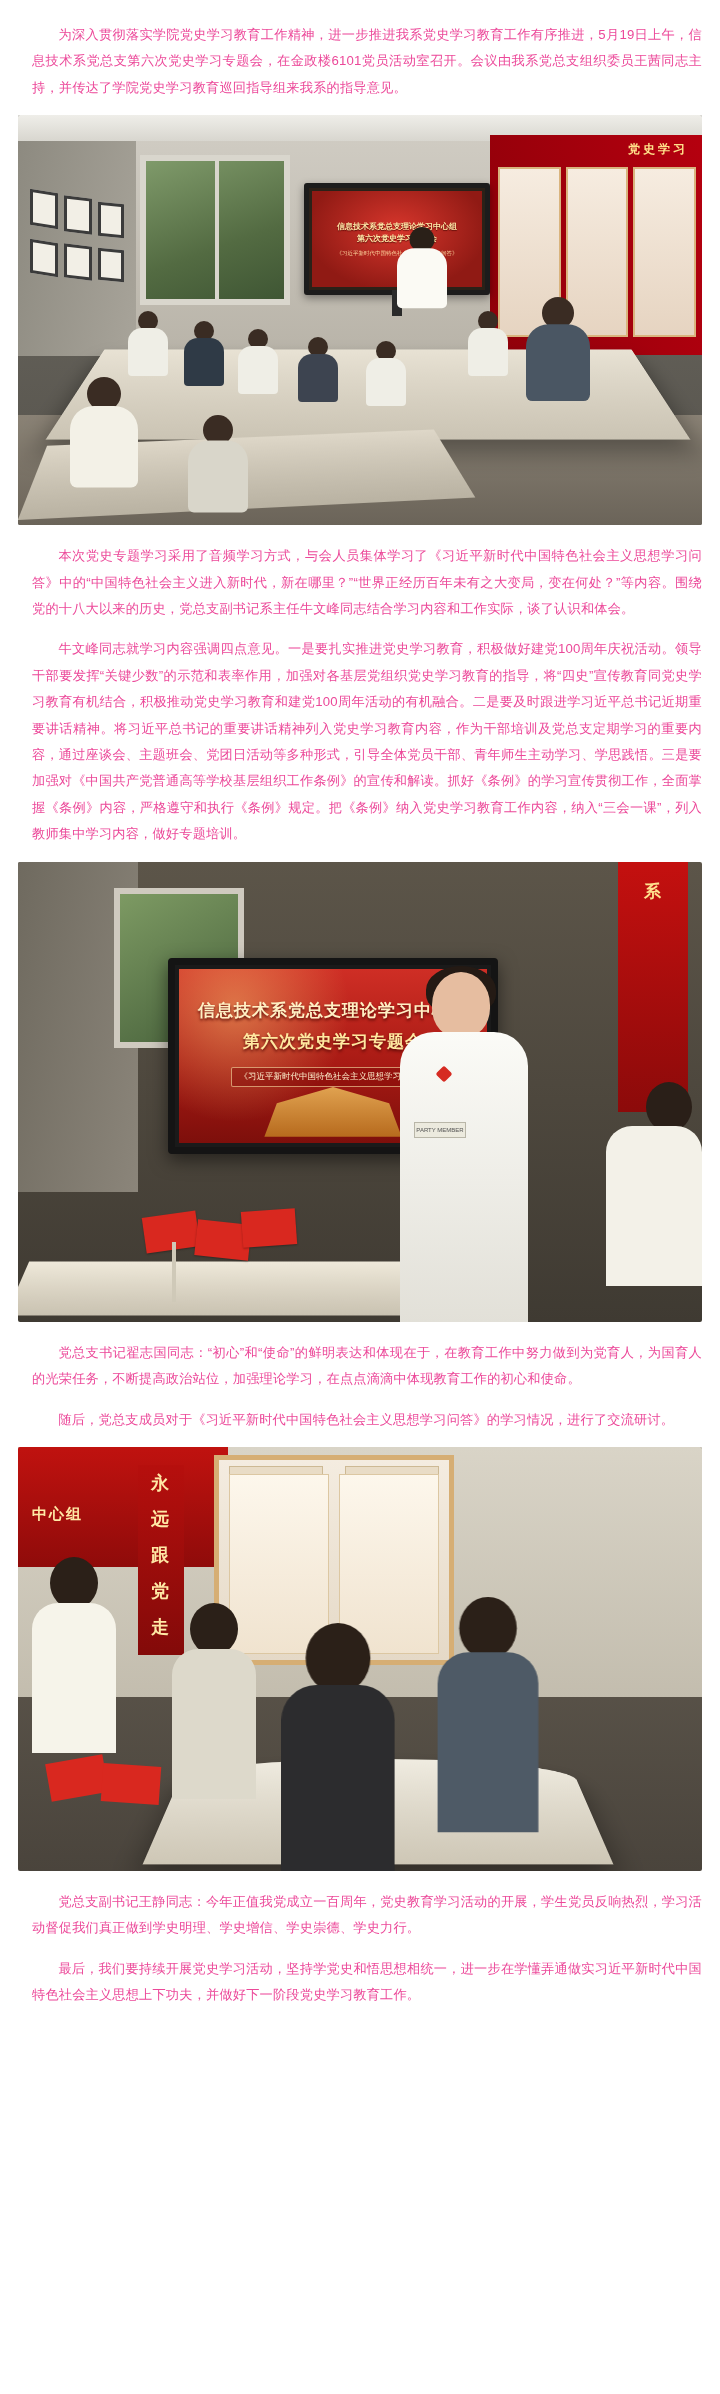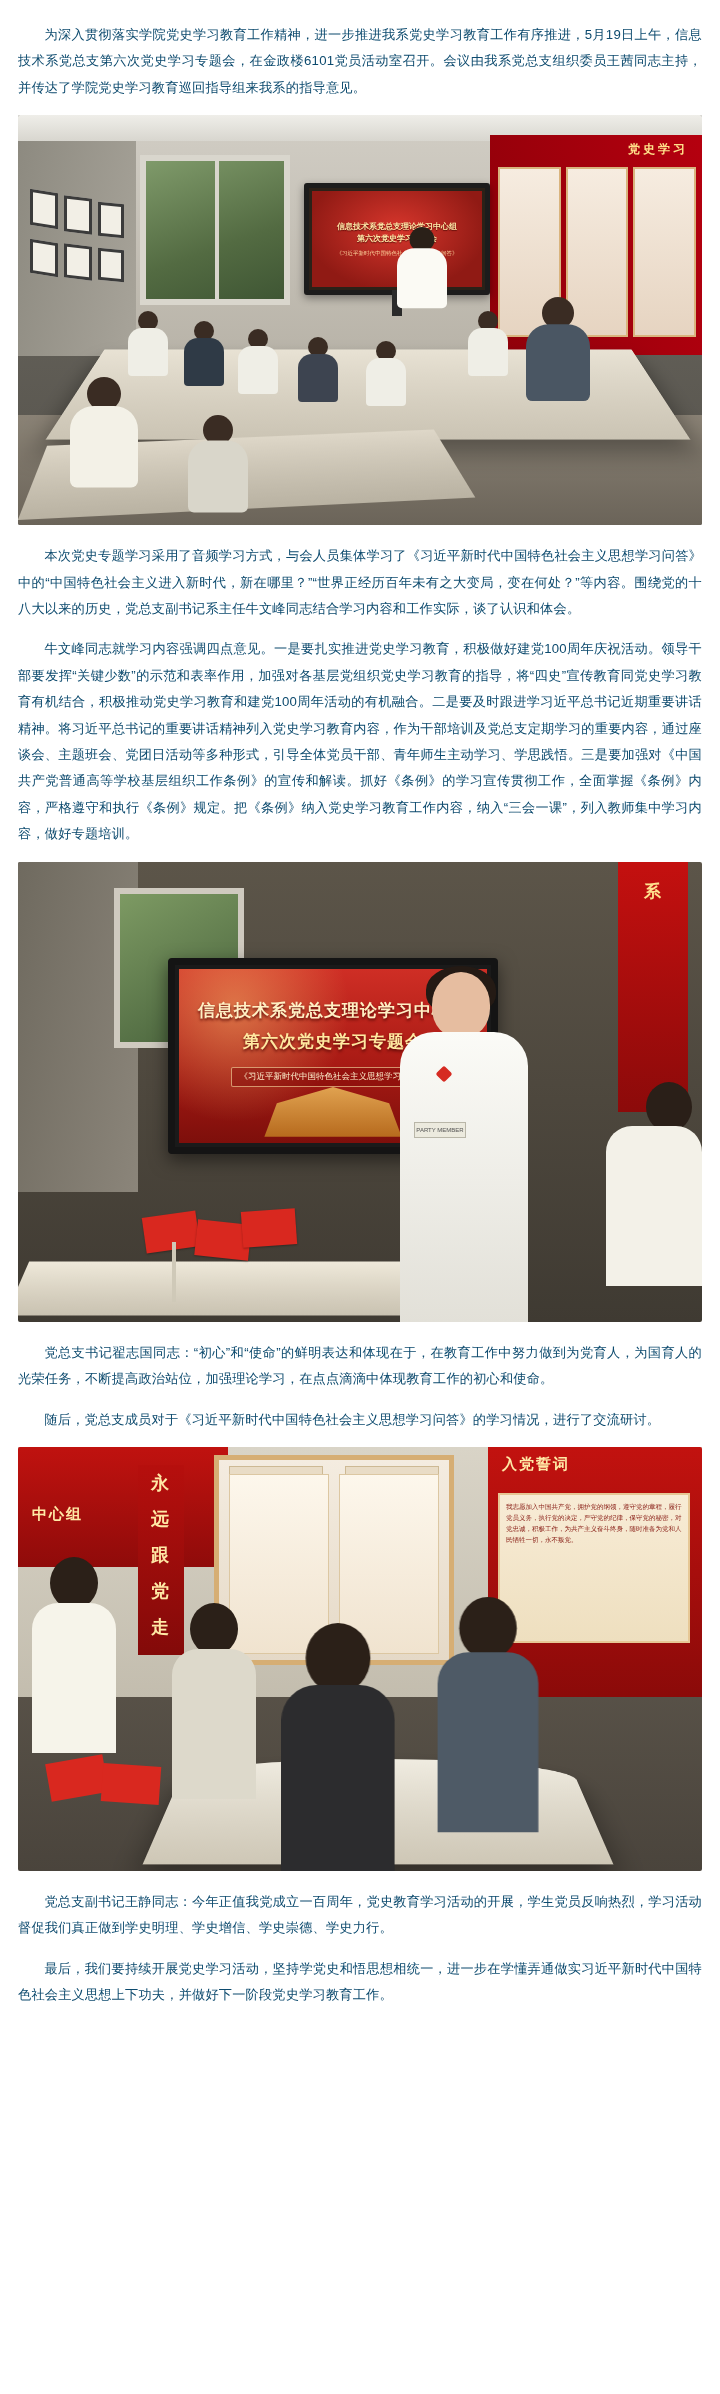--- a/index.html
+++ b/index.html
@@ -11,26 +11,26 @@
   body {
     width: 720px;
     font-family: "Liberation Sans", sans-serif;
     color: #2b2b2b;
   }
   .page {
     width: 720px;
     padding: 22px 18px 26px 18px;
   }
   p.para {
-    margin: 0 0 14px 0;
+    margin: 0 0 14px 14px;
     font-size: 13.2px;
     line-height: 2.0;
     text-align: justify;
     text-indent: 2em;
-    color: #0c4a6e;
+    color: #ec4899;
     letter-spacing: 0.2px;
   }
   .figure {
     margin: 10px 0 18px 0;
     width: 684px;
     border-radius: 2px;
     overflow: hidden;
     position: relative;
   }
   
@@ -372,24 +372,20 @@
       <div class="col l"></div>
       <div class="col r"></div>
     </div>
     <div class="p3-vert">
       <span style="top:6px;">永</span>
       <span style="top:42px;">远</span>
       <span style="top:78px;">跟</span>
       <span style="top:114px;">党</span>
       <span style="top:150px;">走</span>
     </div>
-    <div class="p3-redright">
-      <div class="hd">入党誓词</div>
-      <div class="p3-oath">我志愿加入中国共产党，拥护党的纲领，遵守党的章程，履行党员义务，执行党的决定，严守党的纪律，保守党的秘密，对党忠诚，积极工作，为共产主义奋斗终身，随时准备为党和人民牺牲一切，永不叛党。</div>
-    </div>
     <div class="p3-table"></div>
     <div class="p3-flags">
         <i></i>
         <i></i>
       </div>
     <div class="p3-p" style="left:56px; top:110px;">
       <div class="h"></div>
         <div class="b" style="background:#f6f4ea;"></div>
     </div>
     <div class="p3-p" style="left:196px; top:156px;">

